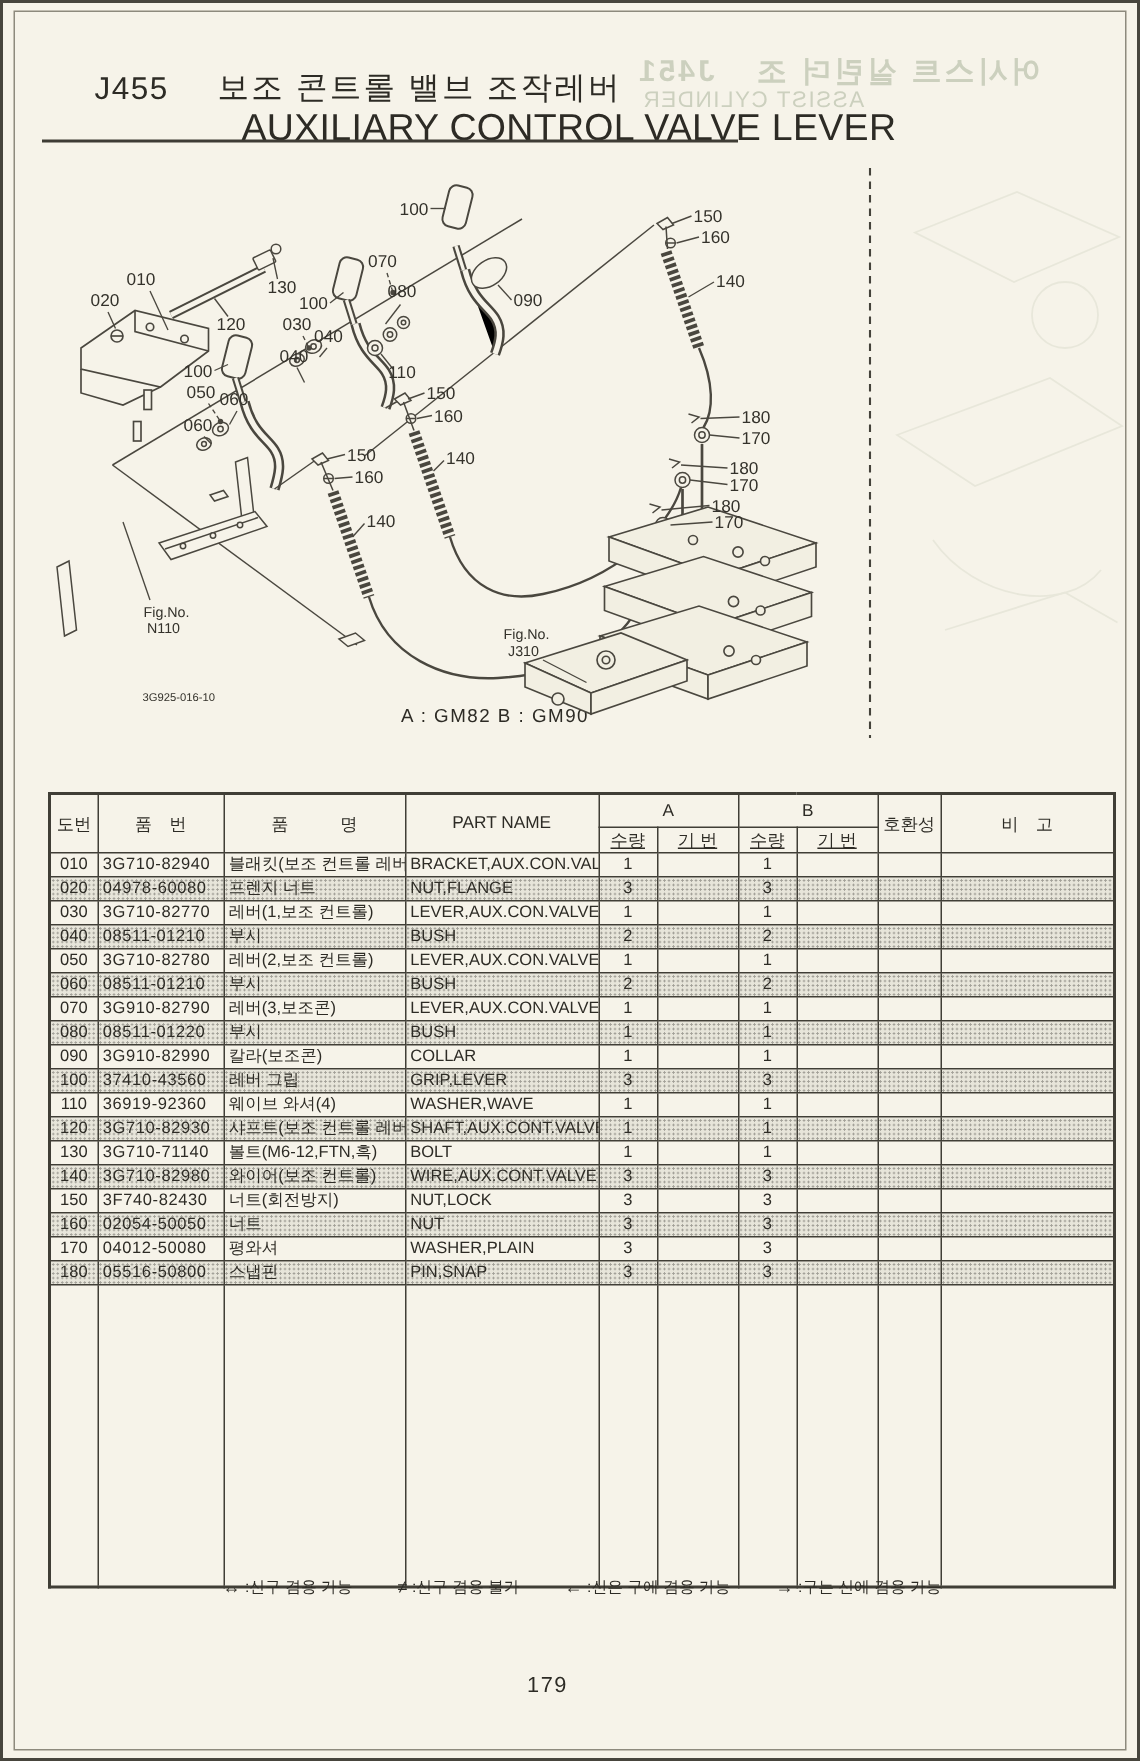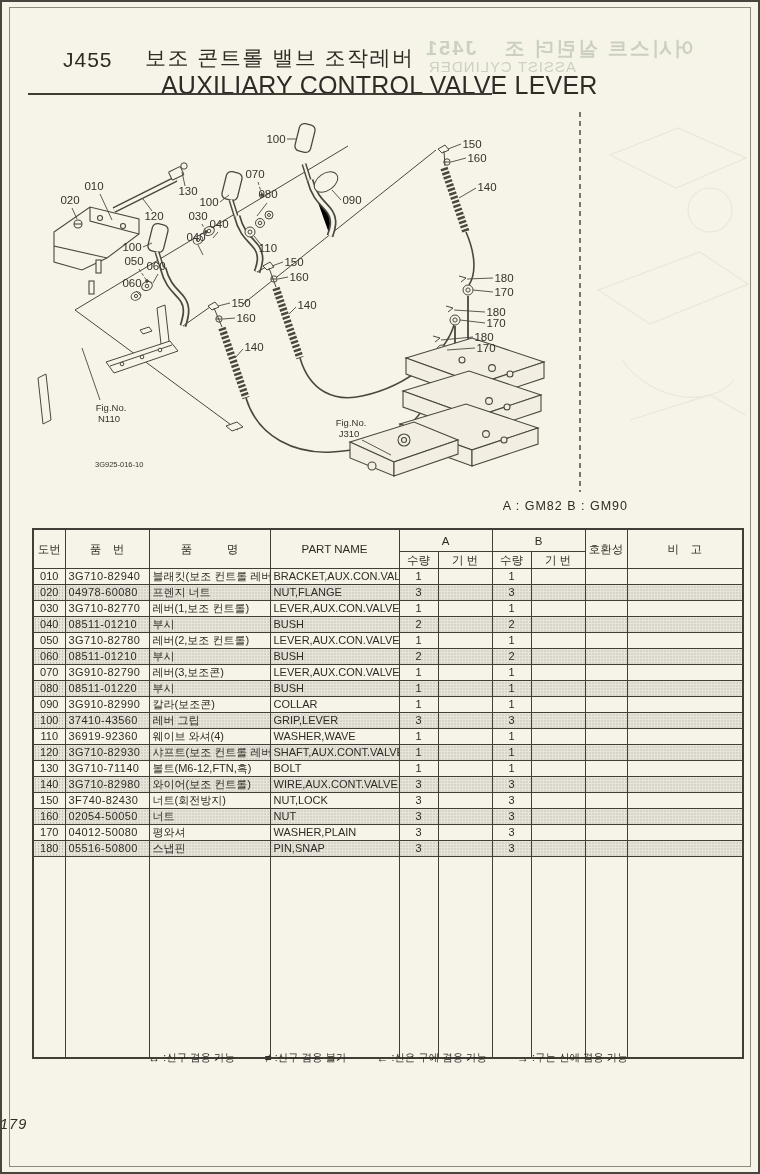--- a/index.html
+++ b/index.html
@@ -22,50 +22,50 @@
     color:#aab49c;opacity:.55;z-index:1;line-height:1.05;}
   .ghost .g1{font-size:20px;font-weight:bold;letter-spacing:2px;}
   .ghost .g1 .gc{margin-left:26px;}
   .ghost .g2{font-size:15px;letter-spacing:1px;padding-right:4px;}
 
   
   #diagram{position:absolute;left:10px;top:100px;width:740px;height:400px;z-index:2;}
   #diagram text{font-family:"Liberation Sans","DejaVu Sans",sans-serif;fill:#34322b;}
 
   
-  .variant-note{position:absolute;left:32px;top:499px;width:596px;text-align:right;
+  .variant-note{position:absolute;left:32px;top:470px;width:596px;text-align:center;
     font-size:12.5px;letter-spacing:1px;}
 
   
   table.parts{position:absolute;left:32px;top:515px;width:712px;border-collapse:collapse;
     table-layout:fixed;font-size:11px;z-index:3;}
   table.parts{border:2px solid #403e36;margin-top:13px;}
   table.parts th,table.parts td{border:1px solid #403e36;padding:0 3px;overflow:hidden;
     white-space:nowrap;font-weight:normal;}
   table.parts th{text-align:center;font-size:11.5px;}
   tr.hrow1 th{height:21px;}
-  tr.hrow2 th{height:16px;}
+  tr.hrow2 th{height:16px;text-decoration:underline;}
   table.parts td{height:15px;line-height:15px;}
   td.c-ref{text-align:center;padding:0 1px;}
   td.c-pno{letter-spacing:0.4px;}
   td.c-qty{text-align:center;}
   tr.shaded td{
     background-color:#e7e5da;
     background-image:radial-gradient(#a3a199 0.7px, rgba(0,0,0,0) 0.8px);
     background-size:3px 3px;
   }
   tr.filler td{height:200px;}
 
   
   .legend{position:absolute;left:32px;top:1051px;width:712px;display:flex;
     justify-content:center;gap:30px;font-size:10.5px;z-index:3;}
   .legend .item{display:flex;gap:3px;align-items:center;}
   .legend .sym{font-size:12px;}
-  .page-number{position:absolute;left:0;top:1116px;width:730px;text-align:left;
-    font-size:14.5px;letter-spacing:1px;font-style:italic;}
+  .page-number{position:absolute;left:0;top:1116px;width:730px;text-align:center;
+    font-size:14.5px;letter-spacing:1px;}
 </style>
 </head>
 <body>
 
 <div class="scan-edge"></div>
 <div class="page-frame"></div>
 
 <div class="doc-code">J455</div>
 <div class="title-ko">보조 콘트롤 밸브 조작레버</div>
 <div class="title-en">AUXILIARY CONTROL VALVE LEVER</div>

